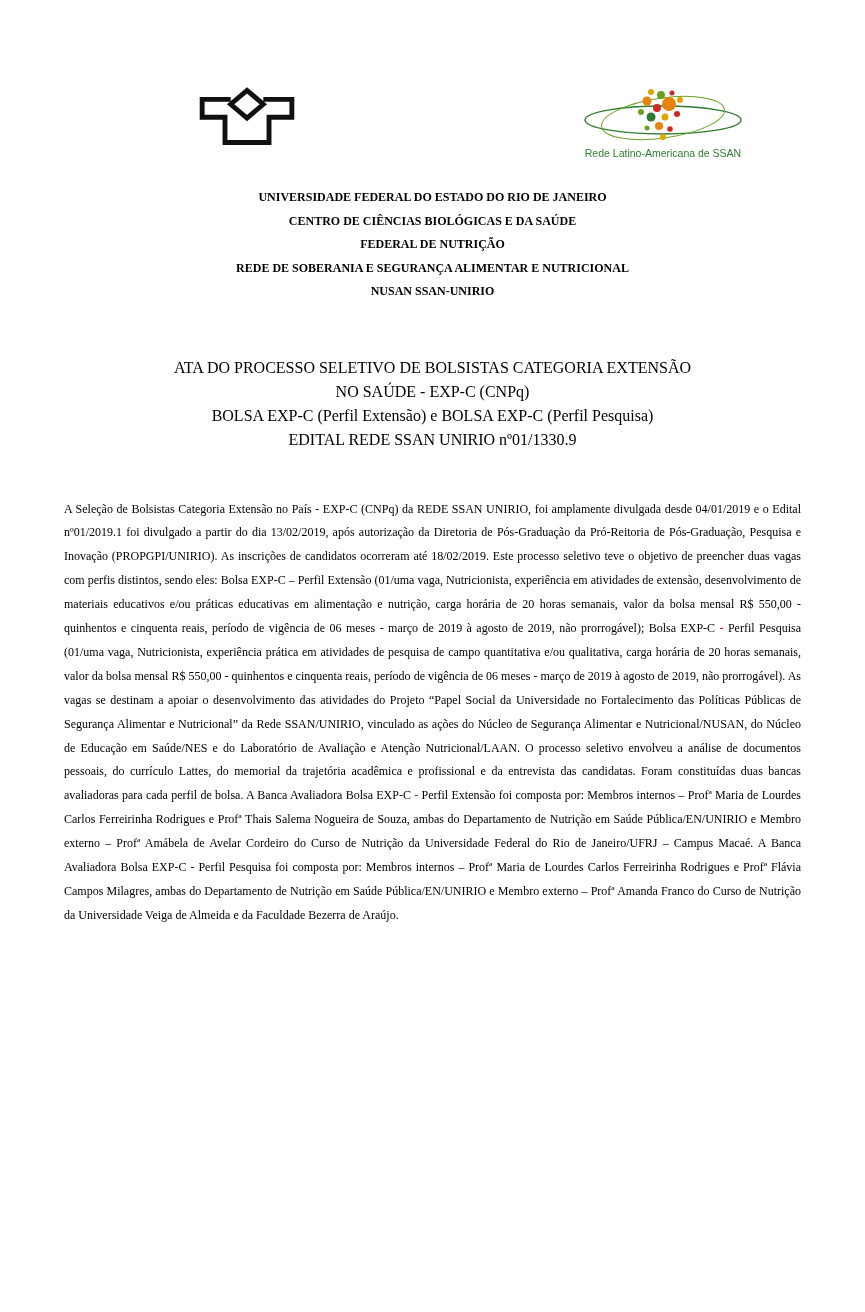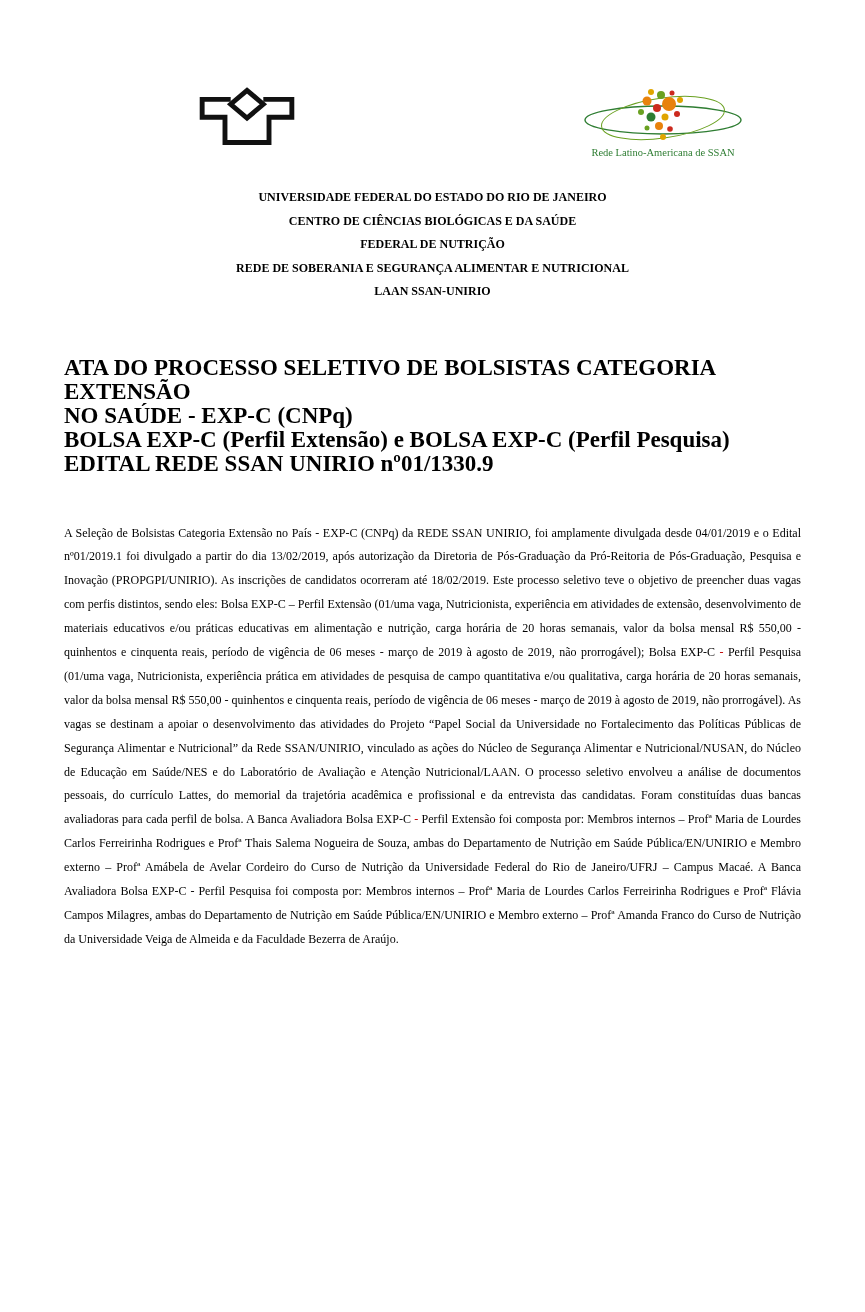--- a/index.html
+++ b/index.html
@@ -20,37 +20,37 @@
   }
   .logo-left { margin-left: 130px; }
   .logo-right {
     margin-left: auto;
     margin-right: 52px;
     display: flex;
     flex-direction: column;
     align-items: center;
   }
   .logo-caption {
-    font-family: Liberation Serif, serif;
+    font-family: Liberation Sans, sans-serif;
     font-size: 10.5px;
     color: #2e7d32;
     margin-top: 1px;
     white-space: nowrap;
   }
   .inst-header {
     text-align: center;
     font-weight: bold;
     font-size: 12px;
     line-height: 23.5px;
     margin-top: 2px;
   }
   .doc-title {
-    text-align: left;
-    font-weight: bold;
-    font-size: 23px;
+    text-align: center;
+    font-weight: normal;
+    font-size: 16px;
     line-height: 24px;
     margin-top: 52px;
   }
   .body-text {
     margin-top: 46px;
     font-size: 12px;
     line-height: 23.9px;
     text-align: justify;
   }
   .red { color: #c00000; }
@@ -95,21 +95,21 @@
       <div class="logo-caption">Rede Latino-Americana de SSAN</div>
     </div>
 
   </div>
 
   <div class="inst-header">
     <div>UNIVERSIDADE FEDERAL DO ESTADO DO RIO DE JANEIRO</div>
     <div>CENTRO DE CIÊNCIAS BIOLÓGICAS E DA SAÚDE</div>
     <div>FEDERAL DE NUTRIÇÃO</div>
     <div>REDE DE SOBERANIA E SEGURANÇA ALIMENTAR E NUTRICIONAL</div>
-    <div>LAAN SSAN-UNIRIO</div>
+    <div>NUSAN SSAN-UNIRIO</div>
   </div>
 
   <div class="doc-title">
     <div>ATA DO PROCESSO SELETIVO DE BOLSISTAS CATEGORIA EXTENSÃO</div>
     <div>NO SAÚDE - EXP-C (CNPq)</div>
     <div>BOLSA EXP-C (Perfil Extensão) e BOLSA EXP-C (Perfil Pesquisa)</div>
     <div>EDITAL REDE SSAN UNIRIO nº01/1330.9</div>
   </div>
 
   <p class="body-text"><span>A Seleção de Bolsistas Categoria Extensão no País - EXP-C (CNPq) da REDE SSAN UNIRIO, foi amplamente divulgada desde 04/01/2019 e o Edital nº01/2019.1 foi divulgado a partir do dia 13/02/2019, após autorização da Diretoria de Pós-Graduação da Pró-Reitoria de Pós-Graduação, Pesquisa e Inovação (PROPGPI/UNIRIO).  As inscrições de candidatos ocorreram até 18/02/2019. Este processo seletivo teve o objetivo de preencher duas vagas com perfis distintos, sendo eles: Bolsa EXP-C – Perfil Extensão (01/uma vaga, Nutricionista, experiência em atividades de extensão, desenvolvimento de materiais educativos e/ou práticas educativas em alimentação e nutrição, carga horária de 20 horas semanais, valor da bolsa mensal R$ 550,00 - quinhentos e cinquenta reais, período de vigência de 06 meses - março de 2019 à agosto de 2019, não prorrogável); Bolsa EXP-C </span><span class="red">-</span><span> Perfil Pesquisa (01/uma vaga, Nutricionista, experiência prática em atividades de pesquisa de campo quantitativa e/ou qualitativa, carga horária de 20 horas semanais, valor da bolsa mensal R$ 550,00 - quinhentos e cinquenta reais, período de vigência de 06 meses - março de 2019 à agosto de 2019, não prorrogável). As vagas se destinam a apoiar o desenvolvimento das atividades do Projeto “Papel Social da Universidade no Fortalecimento das Políticas Públicas de Segurança Alimentar e Nutricional” da Rede SSAN/UNIRIO, vinculado as ações do Núcleo de Segurança Alimentar e Nutricional/NUSAN, do Núcleo de Educação em Saúde/NES e do Laboratório de Avaliação e Atenção Nutricional/LAAN. O processo seletivo envolveu a análise de documentos pessoais, do currículo Lattes, do memorial da trajetória acadêmica e profissional e da entrevista das candidatas. Foram constituídas duas bancas avaliadoras para cada perfil de bolsa. A Banca Avaliadora Bolsa EXP-C </span><span class="red">-</span><span> Perfil Extensão foi composta por: Membros internos – Profª Maria de Lourdes Carlos Ferreirinha Rodrigues e Profª Thais Salema Nogueira de Souza, ambas do Departamento de Nutrição em Saúde Pública/EN/UNIRIO e Membro externo – Profª Amábela de Avelar Cordeiro do Curso de Nutrição da Universidade Federal do Rio de Janeiro/UFRJ – Campus Macaé. A Banca Avaliadora Bolsa EXP-C - Perfil Pesquisa foi composta por: Membros internos – Profª Maria de Lourdes Carlos Ferreirinha Rodrigues e Profª Flávia Campos Milagres, ambas do Departamento de Nutrição em Saúde Pública/EN/UNIRIO e Membro externo – Profª Amanda Franco do Curso de Nutrição da Universidade Veiga de Almeida e da Faculdade Bezerra de Araújo.</span></p>

